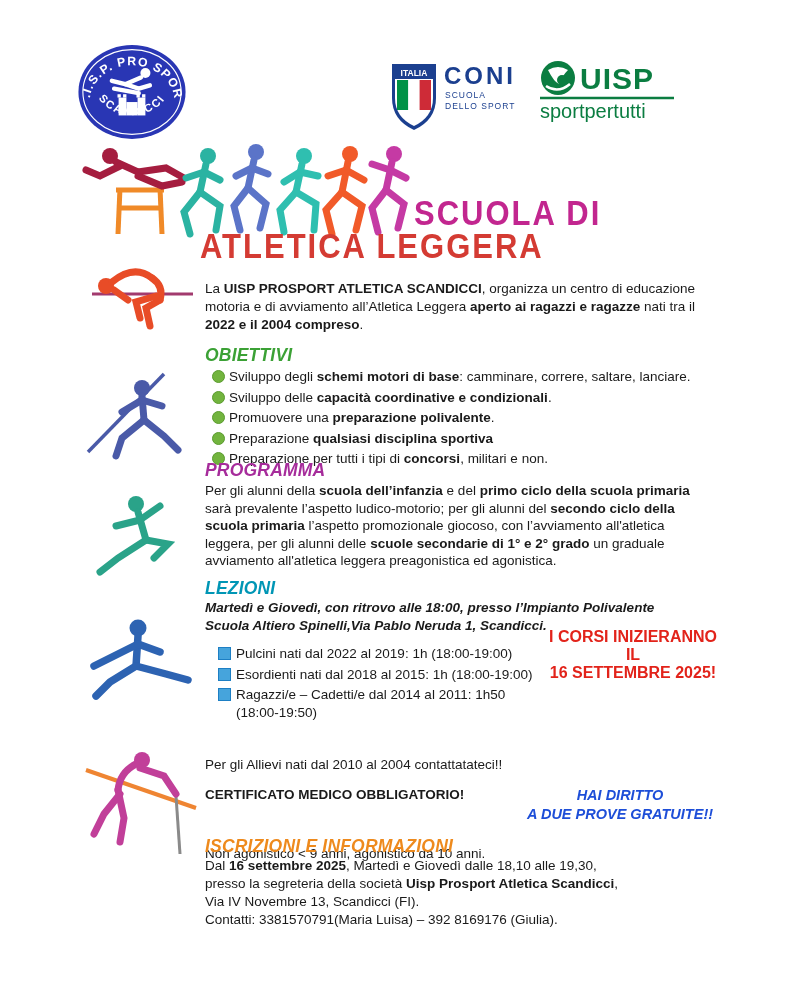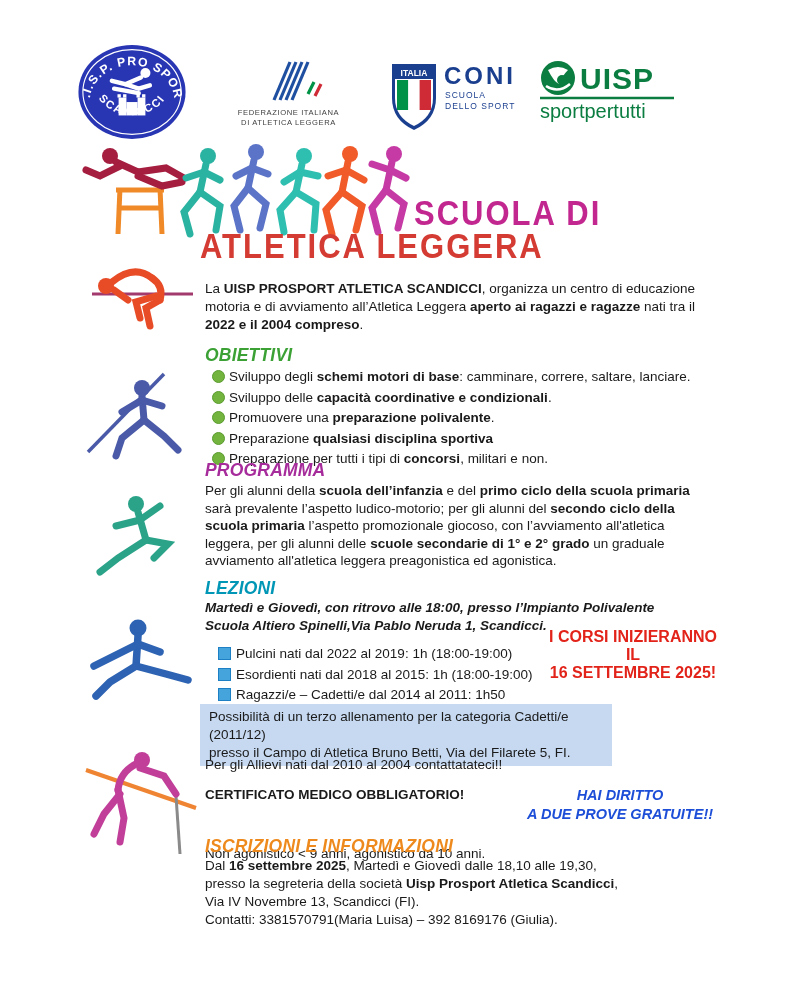--- a/index.html
+++ b/index.html
@@ -52,34 +52,20 @@
         <rect x="55" y="48" width="7" height="16"></rect>
         <rect x="45" y="52" width="10" height="12"></rect>
         <rect x="37" y="45" width="3" height="3"></rect>
           <rect x="42" y="45" width="3" height="3"></rect>
         <rect x="54" y="45" width="3" height="3"></rect>
           <rect x="59" y="45" width="3" height="3"></rect>
       </g>
     </svg>
   </div>
 
-  <div class="abs" style="left:216px; top:58px; width:145px; height:72px;">
-    <svg width="145" height="46" viewBox="0 0 145 46">
-      <g stroke="#1F4FA0" stroke-width="3.2">
-        <line x1="58" y1="42" x2="74" y2="4"></line>
-        <line x1="64" y1="42" x2="80" y2="4"></line>
-        <line x1="70" y1="42" x2="86" y2="4"></line>
-        <line x1="76" y1="42" x2="92" y2="4"></line>
-      </g>
-      <line x1="92" y1="36" x2="98" y2="24" stroke="#009246" stroke-width="3.2"></line>
-      <line x1="99" y1="38" x2="105" y2="26" stroke="#CE2B37" stroke-width="3.2"></line>
-    </svg>
-    <div class="logo-cap">FEDERAZIONE ITALIANA</div>
-    <div class="logo-cap">DI ATLETICA LEGGERA</div>
-  </div>
 
   <div class="abs" style="left:388px; top:58px; width:135px; height:78px;">
     <svg width="135" height="78" viewBox="0 0 135 78">
       <g>
         <path d="M4,6 h44 v34 q0,22 -22,32 q-22,-10 -22,-32 z" fill="#1B3F8F"></path>
         <path d="M7,9 h38 v31 q0,19 -19,28 q-19,-9 -19,-28 z" fill="#ffffff"></path>
         <rect x="9" y="22" width="11.3" height="30" fill="#009246"></rect>
         <rect x="20.3" y="22" width="11.3" height="30" fill="#ffffff"></rect>
         <rect x="31.6" y="22" width="11.4" height="30" fill="#CE2B37"></rect>
         <path d="M9,40 q10,14 17,16 q9,-4 17,-16 l0,-9 l-34,0 z" fill="none"></path>
@@ -290,24 +276,20 @@
     <div class="bullet-row">
         <span class="sq"></span>
         <span class="txt">Esordienti nati dal 2018 al 2015: 1h (18:00-19:00)</span>
       </div>
     <div class="bullet-row">
         <span class="sq"></span>
         <span class="txt">Ragazzi/e – Cadetti/e dal 2014 al 2011: 1h50 (18:00-19:50)</span>
       </div>
   </div>
 
-  <div class="abs hbox" style="left:200px; top:704px; width:412px;">
-    <div>Possibilità di un terzo allenamento per la categoria Cadetti/e (2011/12)</div>
-    <div>presso il Campo di Atletica Bruno Betti, Via del Filarete 5, FI.</div>
-  </div>
 
   <div class="abs txt" style="left:205px; top:756px;">Per gli Allievi nati dal 2010 al 2004 contattatateci!!</div>
 
   <div class="abs txt b" style="left:205px; top:786px;">CERTIFICATO MEDICO OBBLIGATORIO!</div>
   <div class="abs txt" style="left:205px; top:845px;">Non agonistico &lt; 9 anni, agonistico da 10 anni.</div>
 
   <div class="abs freetrial" style="left:520px; top:786px; width:200px;">
     <div>HAI DIRITTO</div>
     <div>A DUE PROVE GRATUITE!!</div>
   </div>

